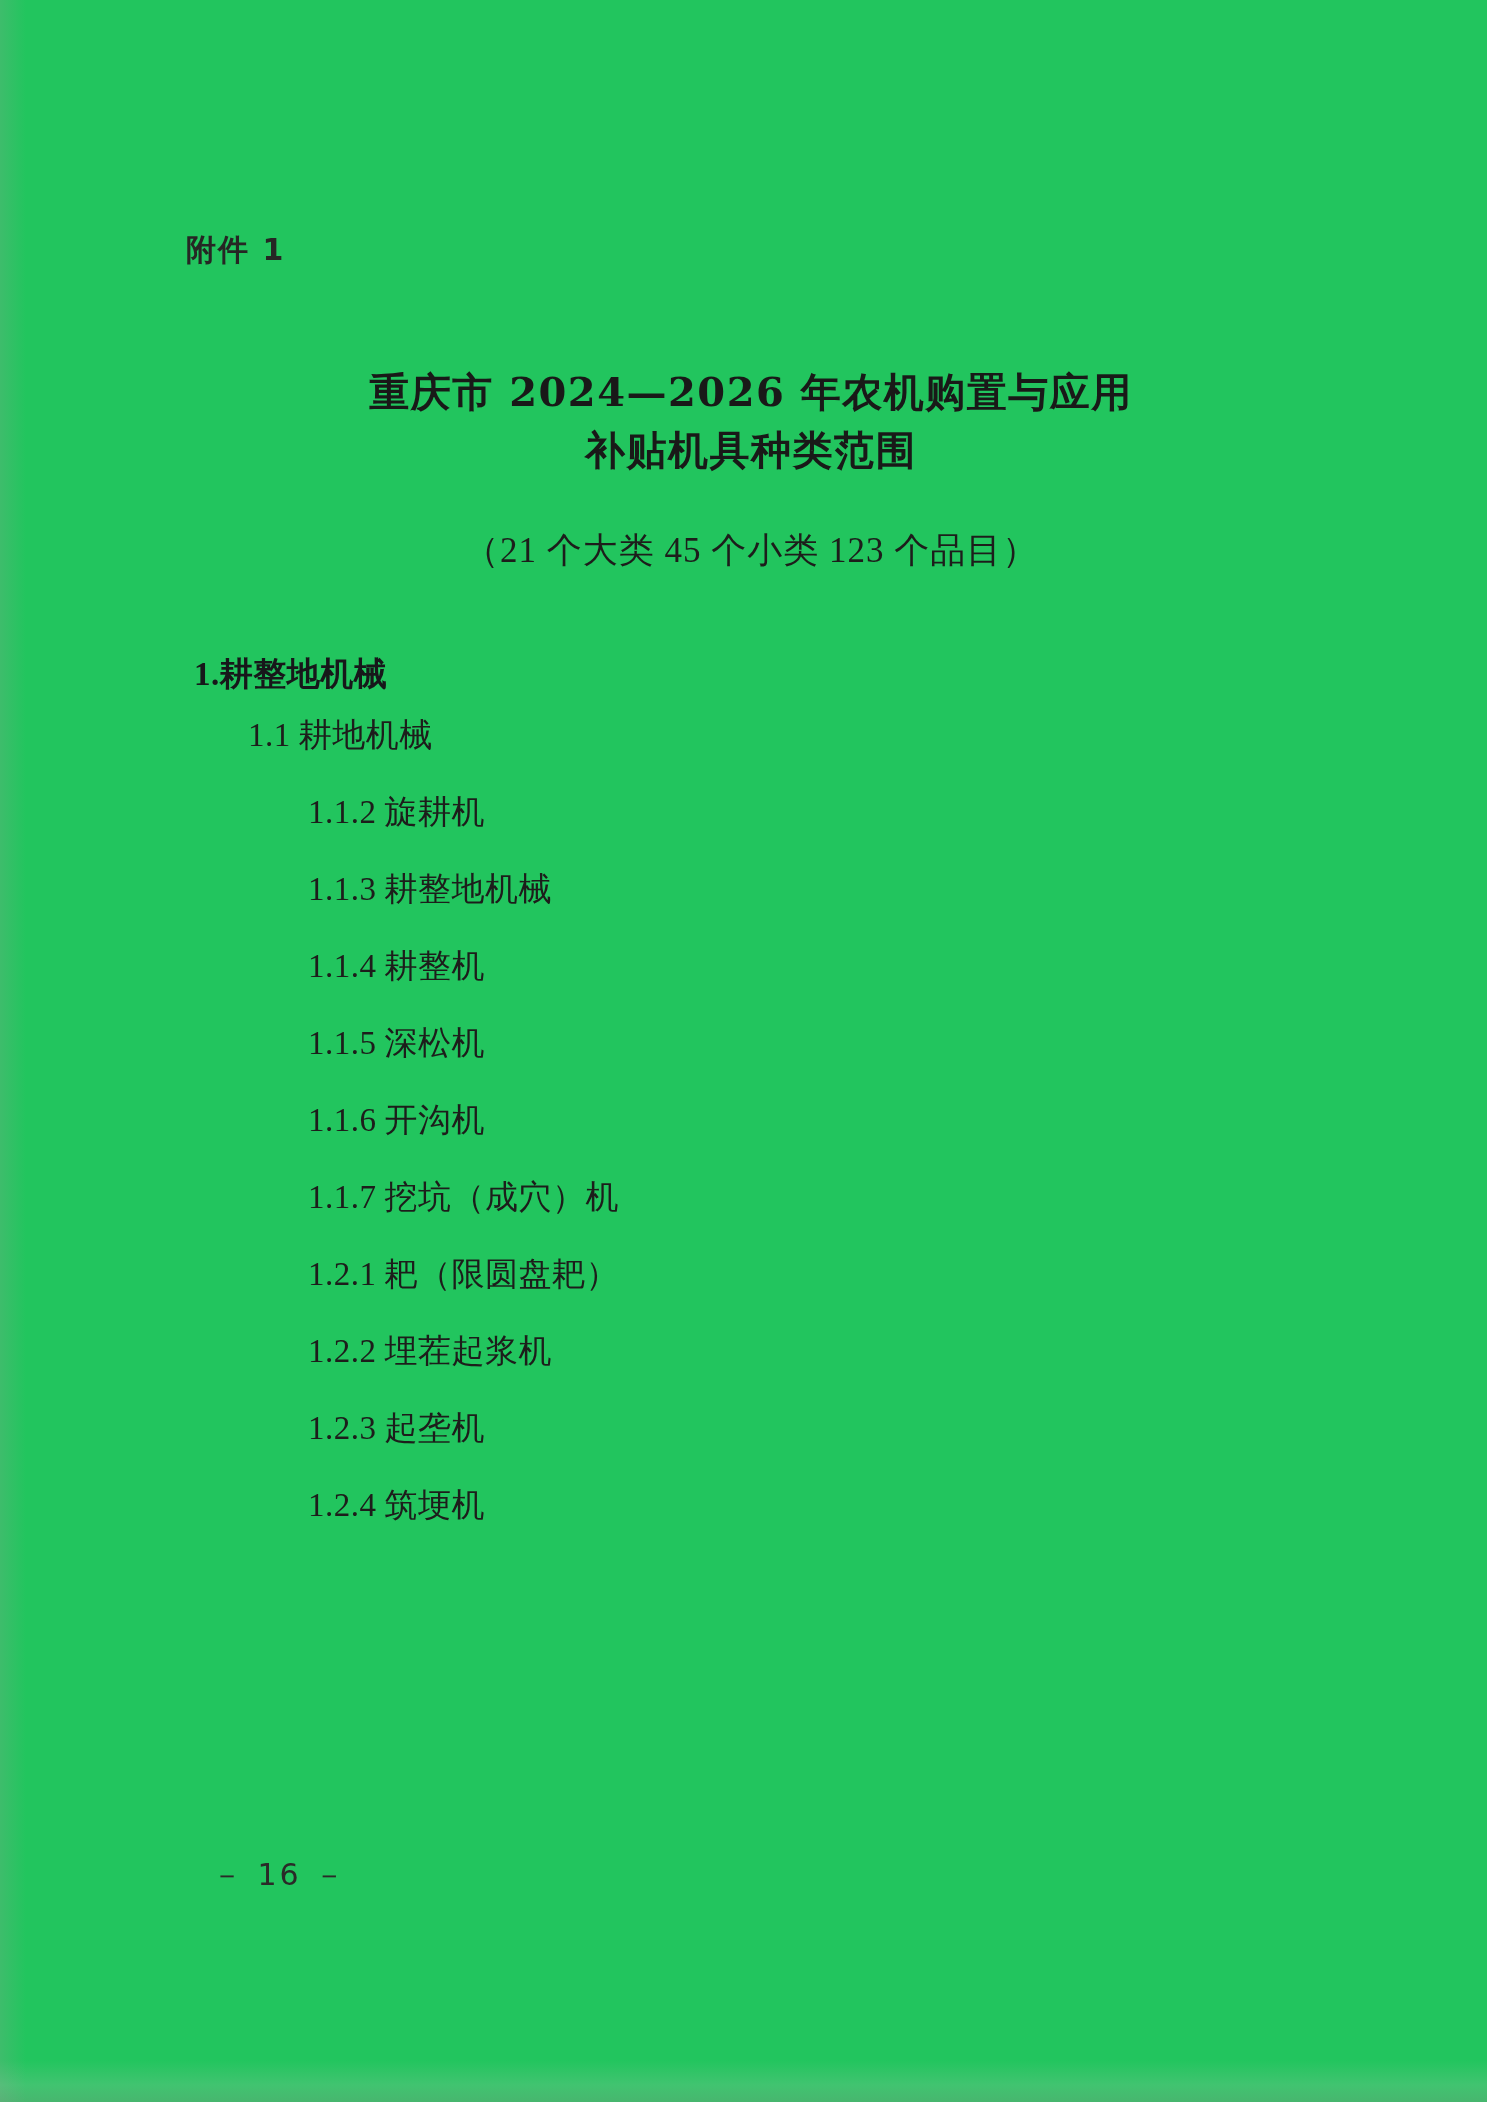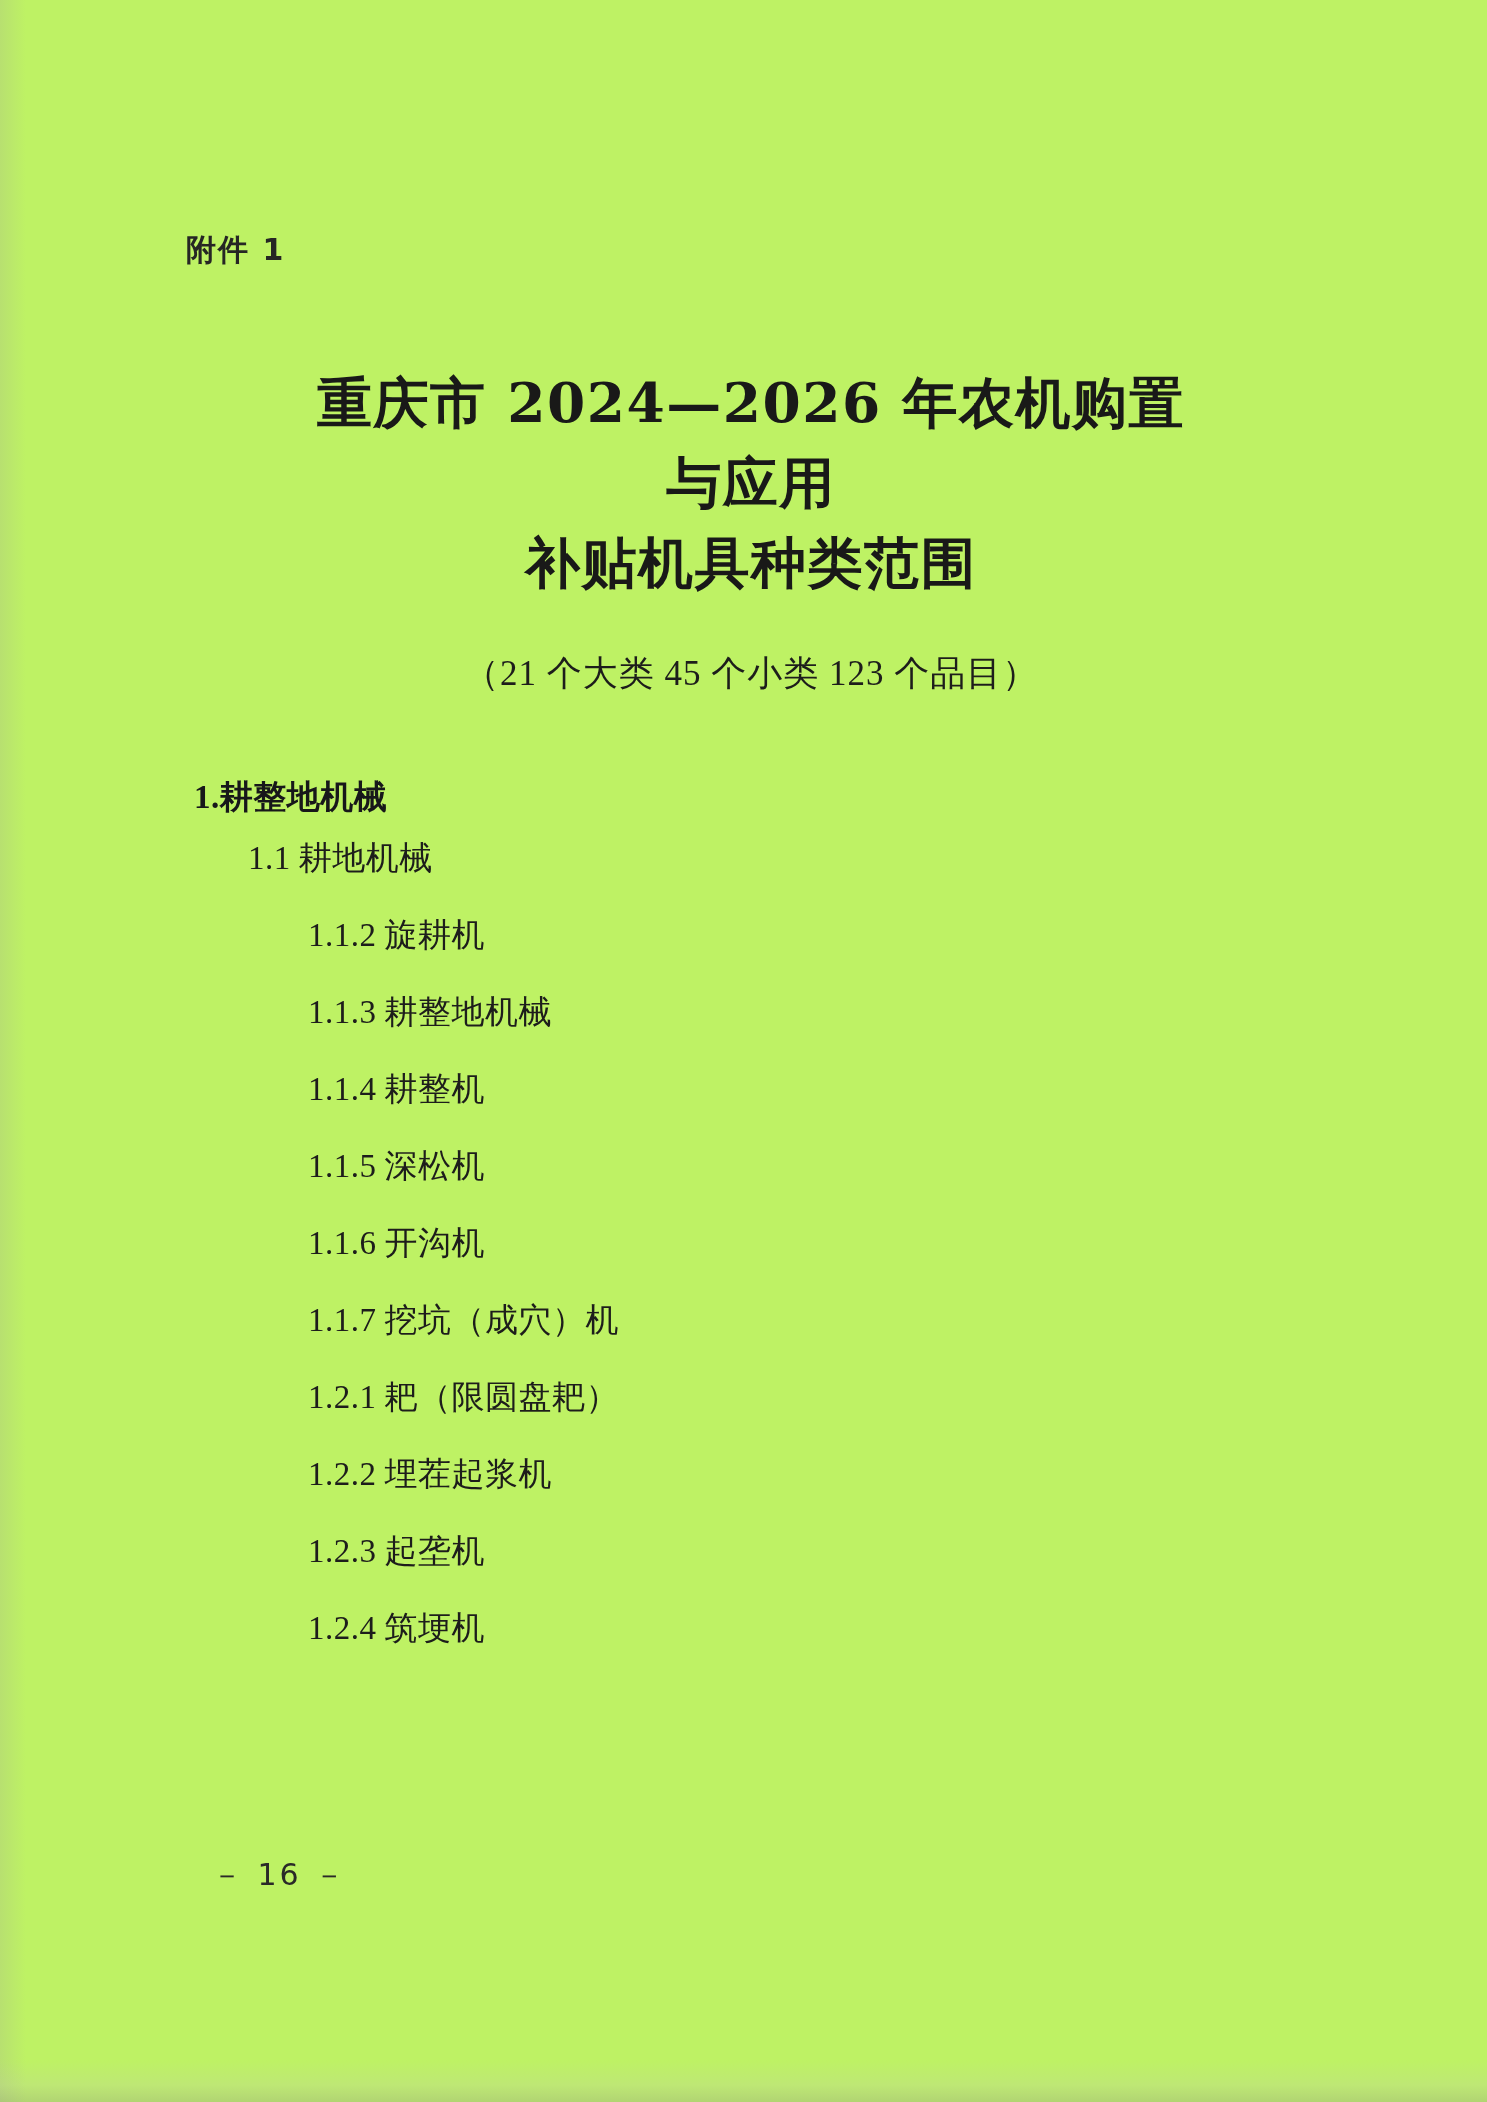--- a/index.html
+++ b/index.html
@@ -13,21 +13,21 @@
     position: relative;
     font-family: "Liberation Serif", "DejaVu Serif", serif;
     color: #1d1d1b;
     overflow: hidden;
   }
   .page {
     position: absolute;
     top: 0; left: 0;
     width: 1487px;
     height: 2102px;
-    background: #bef264;
+    background: #22c55e;
   }
   .content {
     position: absolute;
     left: 186px;
     top: 230px;
     width: 1130px;
   }
 
   .attachment-label {
     font-family: "DejaVu Sans", "Liberation Sans", sans-serif;
@@ -35,21 +35,21 @@
     font-weight: 700;
     letter-spacing: 2px;
     color: #262624;
     margin: 0 0 92px 0;
   }
 
   .doc-title {
     text-align: center;
     font-family: "DejaVu Serif", "Liberation Serif", serif;
     font-weight: 700;
-    font-size: 55px;
+    font-size: 40px;
     line-height: 1.45;
     letter-spacing: 1.5px;
     color: #191918;
     margin: 16px auto;
     width: 920px;
   }
   .doc-title .line2 {
     display: block;
   }
 

